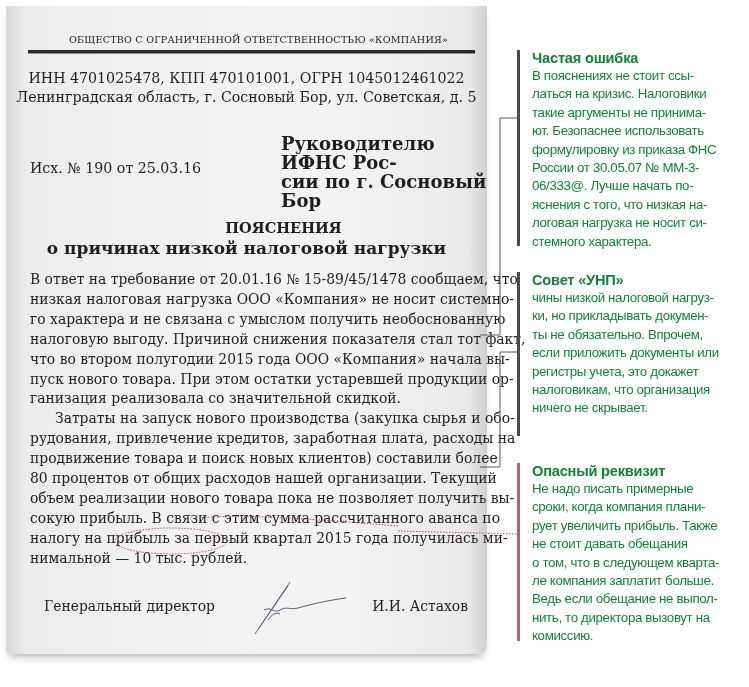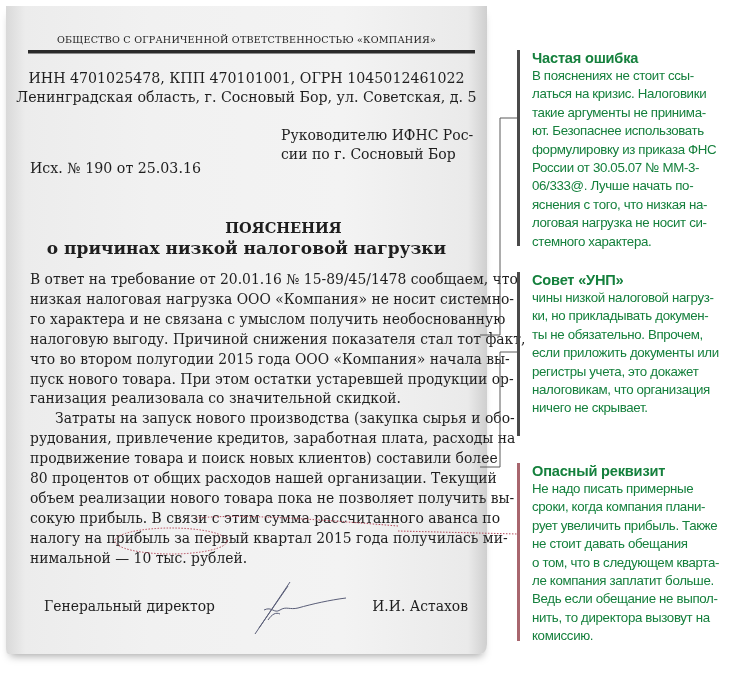--- a/index.html
+++ b/index.html
@@ -9,29 +9,29 @@
   }
   .paper {
     position: absolute; left: 6px; top: 6px; width: 481px; height: 648px;
     background: linear-gradient(90deg, #d9d9d9 0%, #ececec 4%, #f1f1f1 30%, #f3f3f3 70%, #eaeaea 96%, #cfcfcf 100%);
     box-shadow: 0 6px 8px -4px rgba(0,0,0,0.35);
     border-bottom-left-radius: 2px 6px;
     border-bottom-right-radius: 6px 10px;
   }
   .serif { font-family: "DejaVu Serif", "Liberation Serif", serif; color: #1e1e1e; }
   .company {
-    position: absolute; left: 0; width: 100%; top: 28px; text-align: center;
+    position: absolute; left: 12px; width: 100%; top: 28px; text-align: center;
     font-size: 9.6px; letter-spacing: 0.2px;
   }
   .rule {
     position: absolute; left: 22px; width: 447px; top: 44px; height: 3px;
     background: #2a2a2a; border-bottom: 1px solid #8a8a8a;
   }
   .ids { position: absolute; left: 0; width: 100%; top: 63px; text-align: center; font-size: 14.2px; line-height: 19px; }
-  .recipient { position: absolute; left: 275px; top: 120px; font-size: 14px; line-height: 19px; }
+  .recipient { position: absolute; left: 275px; top: 128px; font-size: 18px; line-height: 19px; font-weight: bold; }
   .outnum { position: absolute; left: 24px; top: 154px; font-size: 14.2px; }
   .title { position: absolute; left: 0; width: 100%; top: 212px; text-align: center; font-size: 14.6px; font-weight: bold; line-height: 20px; margin-left: 37px; }
   .subtitle { position: absolute; left: 0; width: 100%; top: 232px; text-align: center; font-size: 17px; font-weight: bold; }
   .body {
     position: absolute; left: 24px; width: 452px; top: 264px;
     font-size: 13.9px; line-height: 19.9px; text-align: justify;
   }
   .body .line { display: block; white-space: nowrap; text-align-last: justify; }
   .body .line.last { text-align-last: left; }
   .body .line.indent { text-indent: 25px; }

